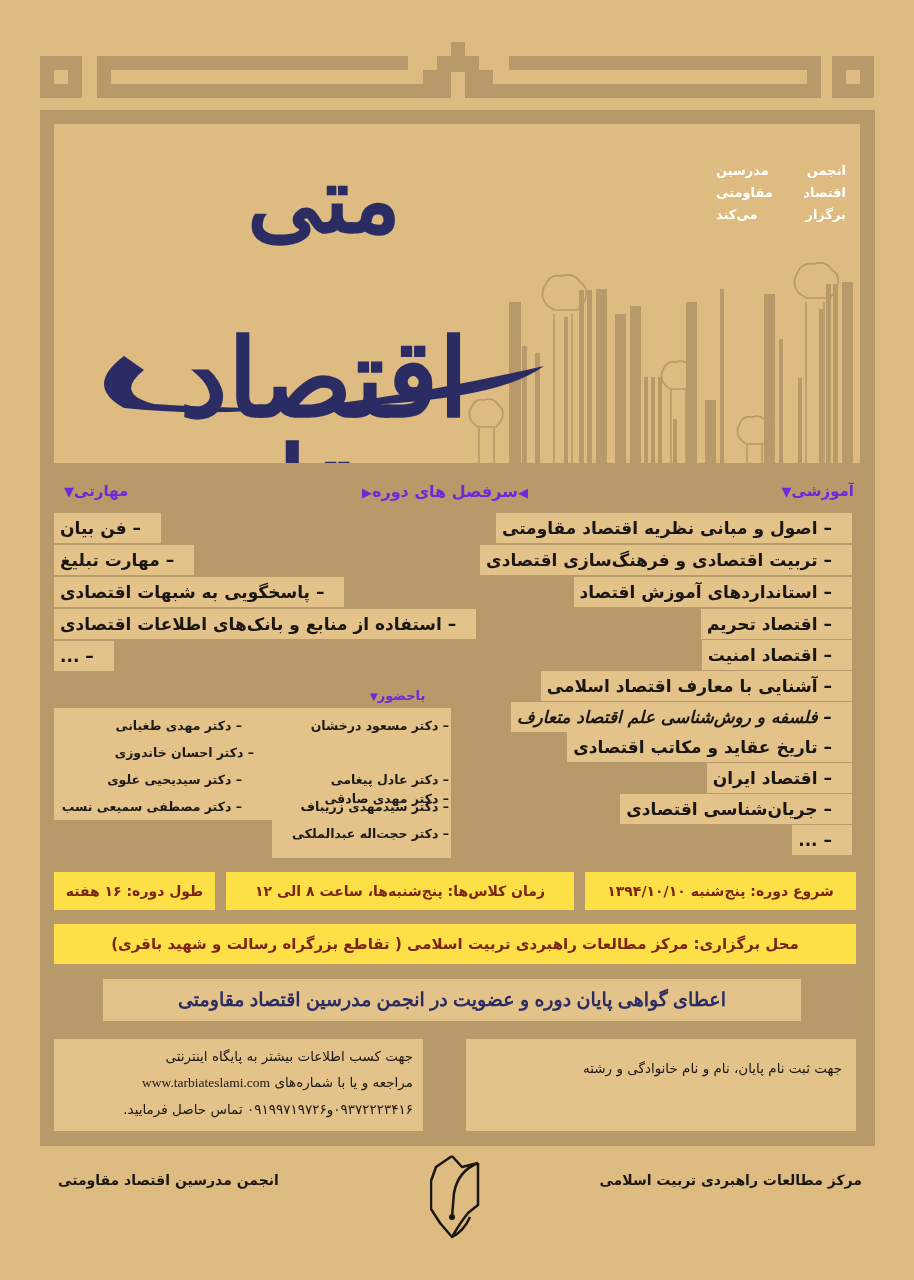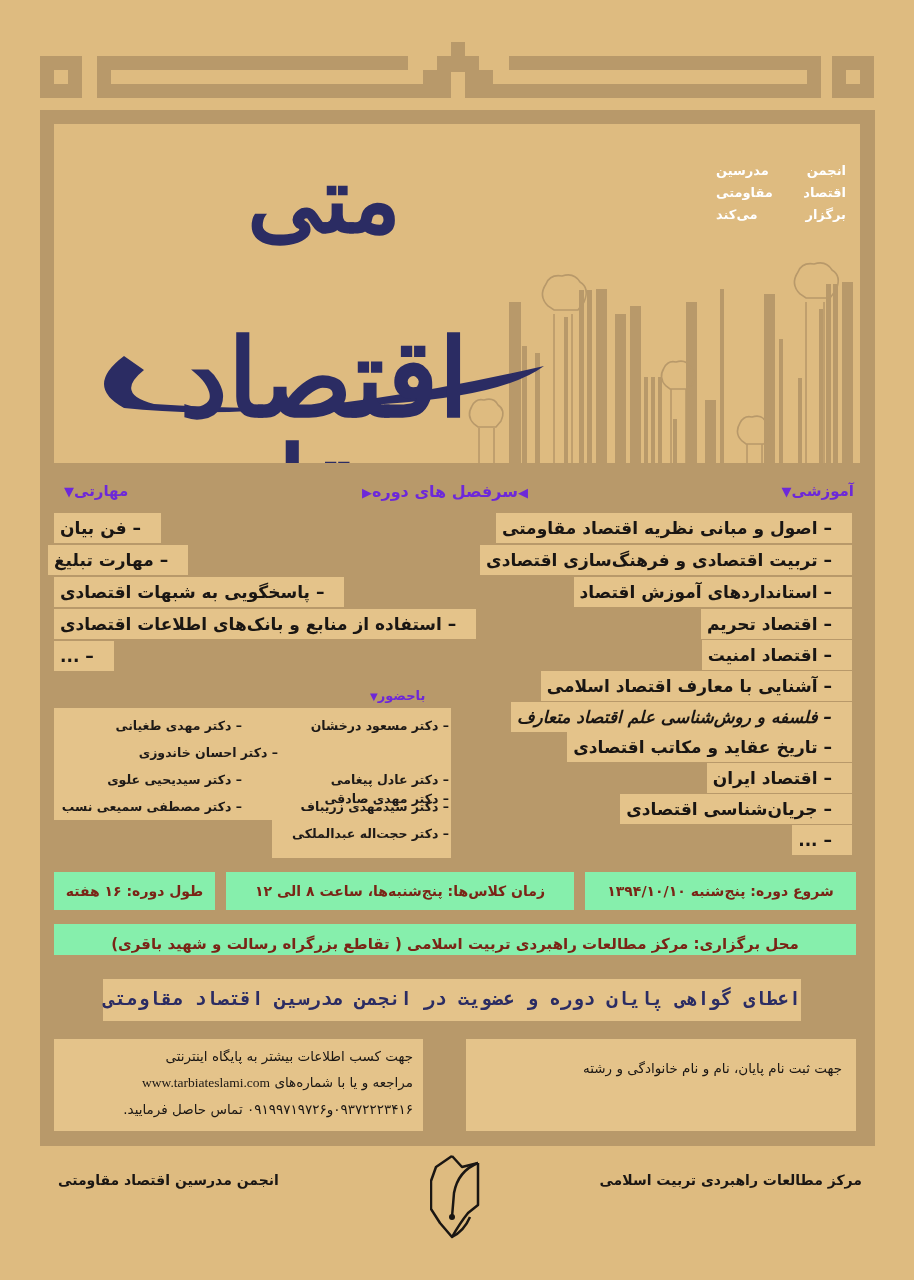--- a/index.html
+++ b/index.html
@@ -60,27 +60,27 @@
     direction: rtl; white-space: nowrap; padding: 0 20px 0 6px; height: 30px; line-height: 30px;
     color: #1a1613;
   }
   .teachers {
     position: absolute; background: #E4C38A; direction: rtl;
   }
   .tname {
     position: absolute; font-size: 12.5px; font-weight: bold; white-space: nowrap; direction: rtl;
   }
   .infobox {
-    position: absolute; background: #86efac; color: #7A2416; font-weight: bold;
+    position: absolute; background: #fde047; color: #7A2416; font-weight: bold;
     direction: rtl; white-space: nowrap; text-align: center;
   }
   .cert {
     position: absolute; left: 103px; top: 979px; width: 698px; height: 42px;
     background: #E4C38A; color: #2B2C63; font-weight: bold; font-size: 19px;
-    direction: rtl; text-align: center; line-height: 42px; font-family: Liberation Mono, monospace;
+    direction: rtl; text-align: center; line-height: 42px; font-family: Liberation Sans, sans-serif;
   }
   .contact {
     position: absolute; background: #E4C38A; font-size: 13.5px; direction: rtl;
     line-height: 26px; color: #1a1613;
   }
   .footer-text {
     position: absolute; top: 1172px; font-size: 14px; font-weight: bold;
     direction: rtl; white-space: nowrap; color: #1a1613;
   }
 </style>
@@ -179,49 +179,49 @@
   <div class="item" style="right:62px;top:671px;">– آشنایی با معارف اقتصاد اسلامی</div>
   <div class="item" style="right:62px;top:702px;font-style:italic;">– فلسفه و روش‌شناسی علم اقتصاد متعارف</div>
   <div class="item" style="right:62px;top:732px;">– تاریخ عقاید و مکاتب اقتصادی</div>
   <div class="item" style="right:62px;top:763px;">– اقتصاد ایران</div>
   <div class="item" style="right:62px;top:794px;">– جریان‌شناسی اقتصادی</div>
   <div class="item" style="right:62px;top:825px;">– ...</div>
 </div>
 
 <div>
   <div class="item" style="left:54px;top:513px;">– فن بیان</div>
-  <div class="item" style="left:48px;top:545px;">– مهارت تبلیغ</div>
+  <div class="item" style="left:54px;top:545px;">– مهارت تبلیغ</div>
   <div class="item" style="left:54px;top:577px;">– پاسخگویی به شبهات اقتصادی</div>
   <div class="item" style="left:54px;top:609px;">– استفاده از منابع و بانک‌های اطلاعات اقتصادی</div>
   <div class="item" style="left:54px;top:641px;">– ...</div>
 </div>
 
 <div class="sec-head" style="left:370px;top:688px;font-size:13px;">
   <span>باحضور</span><span class="tri" style="font-size:10px;">▼</span>
 </div>
 <div class="teachers" style="left:54px;top:708px;width:397px;height:112px;"></div>
 <div class="teachers" style="left:272px;top:708px;width:179px;height:150px;"></div>
 <div>
   <div class="tname" style="right:465px;top:718px;">– دکتر مسعود درخشان</div>
   <div class="tname" style="right:465px;top:745px;margin-top:46px;">– دکتر مهدی صادقی</div>
   <div class="tname" style="right:465px;top:772px;">– دکتر عادل پیغامی</div>
   <div class="tname" style="right:465px;top:799px;">– دکتر سیدمهدی زریباف</div>
   <div class="tname" style="right:465px;top:826px;">– دکتر حجت‌اله عبدالملکی</div>
 </div>
 <div>
   <div class="tname" style="right:672px;top:718px;">– دکتر مهدی طغیانی</div>
-  <div class="tname" style="right:636px;top:745px;">– دکتر احسان خاندوزی</div>
+  <div class="tname" style="right:660px;top:745px;">– دکتر احسان خاندوزی</div>
   <div class="tname" style="right:672px;top:772px;">– دکتر سیدیحیی علوی</div>
   <div class="tname" style="right:672px;top:799px;">– دکتر مصطفی سمیعی نسب</div>
 </div>
 
 <div class="infobox" style="left:585px;top:872px;width:271px;height:38px;line-height:38px;font-size:14px;">شروع دوره: پنج‌شنبه ۱۳۹۴/۱۰/۱۰</div>
 <div class="infobox" style="left:226px;top:872px;width:348px;height:38px;line-height:38px;font-size:14px;">زمان کلاس‌ها: پنج‌شنبه‌ها، ساعت ۸ الی ۱۲</div>
 <div class="infobox" style="left:54px;top:872px;width:161px;height:38px;line-height:38px;font-size:14px;">طول دوره: ۱۶ هفته</div>
-<div class="infobox" style="left:54px;top:924px;width:802px;height:31px;line-height:40px;font-size:15px;">محل برگزاری: مرکز مطالعات راهبردی تربیت اسلامی ( تقاطع بزرگراه رسالت و شهید باقری)</div>
+<div class="infobox" style="left:54px;top:924px;width:802px;height:40px;line-height:40px;font-size:15px;">محل برگزاری: مرکز مطالعات راهبردی تربیت اسلامی ( تقاطع بزرگراه رسالت و شهید باقری)</div>
 
 <div class="cert">اعطای گواهی پایان دوره و عضویت در انجمن مدرسین اقتصاد مقاومتی</div>
 
 <div class="contact" style="left:466px;top:1039px;width:390px;height:92px;padding:16px 14px 0 10px;">
   <div>جهت ثبت نام پایان، نام و نام خانوادگی و رشته</div>
 </div>
 <div class="contact" style="left:54px;top:1039px;width:369px;height:92px;padding:4px 10px 0 8px;">
   <div>جهت کسب اطلاعات بیشتر به پایگاه اینترنتی</div>
   <div>
     <span>مراجعه و یا با شماره‌های</span>

